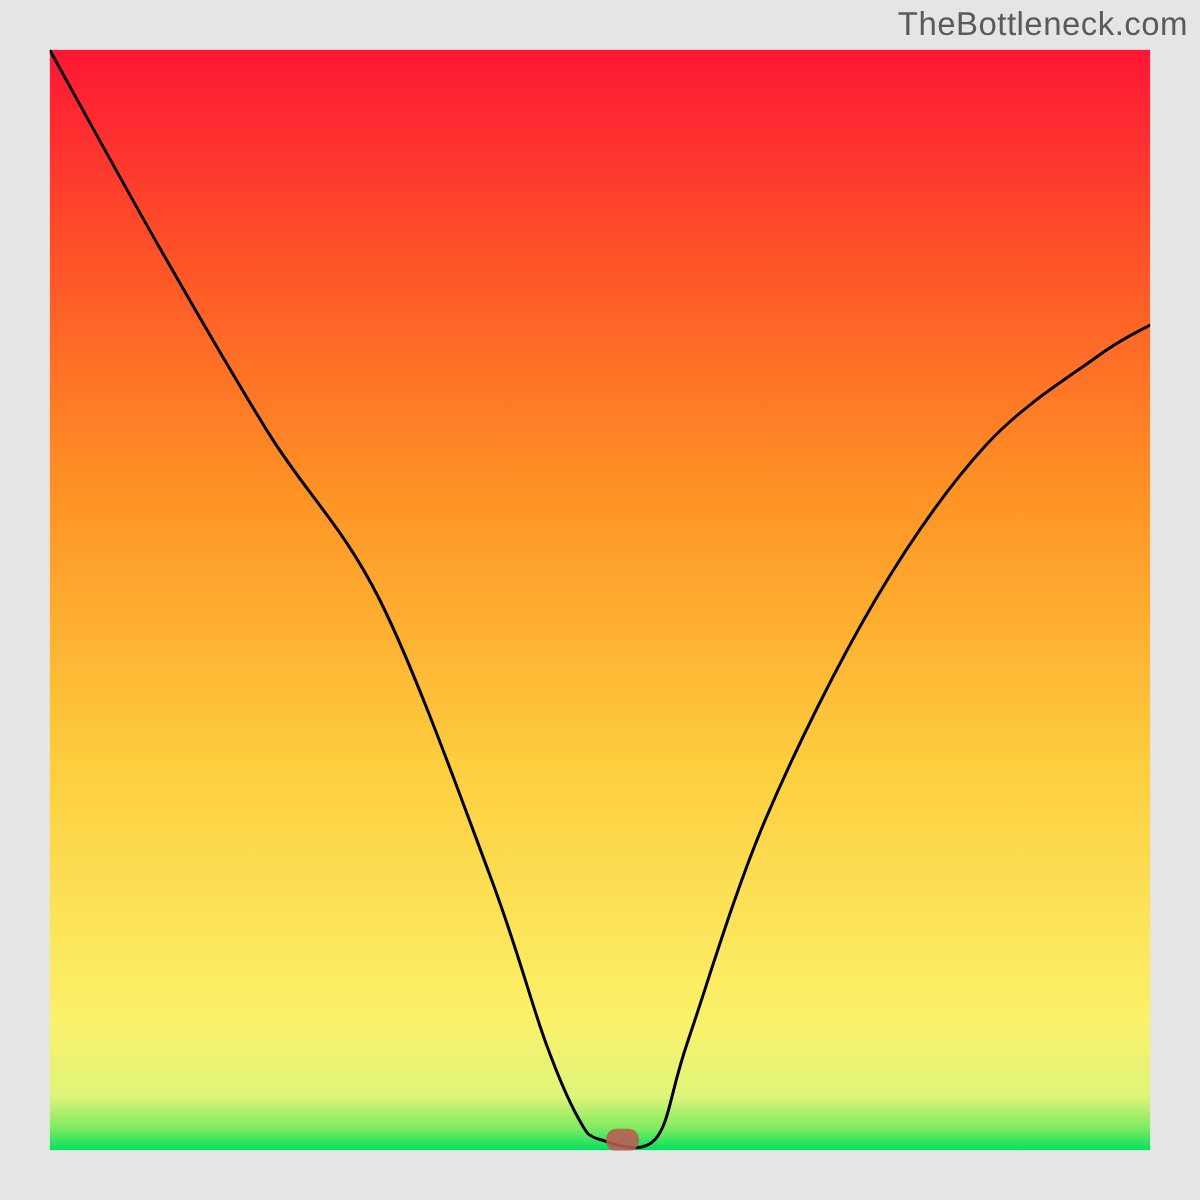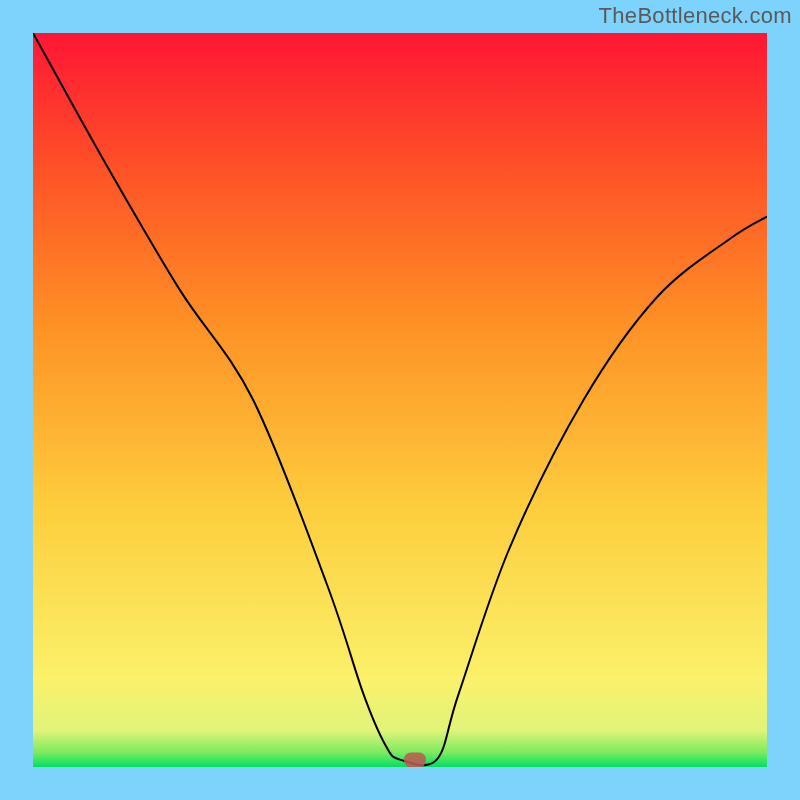--- a/index.html
+++ b/index.html
@@ -8,21 +8,21 @@
     width: 800px;
     height: 800px;
     background: #000;
     overflow: hidden;
     font-family: Arial, Helvetica, sans-serif;
   }
   .frame {
     position: relative;
     width: 800px;
     height: 800px;
-    background: #7dd3fc;
+    background: #e5e5e5;
   }
   .watermark {
     position: absolute;
     top: 3px;
     right: 8px;
     color: #5a5a5a;
     font-size: 22px;
     font-weight: 500;
     letter-spacing: 0.3px;
     z-index: 30;

